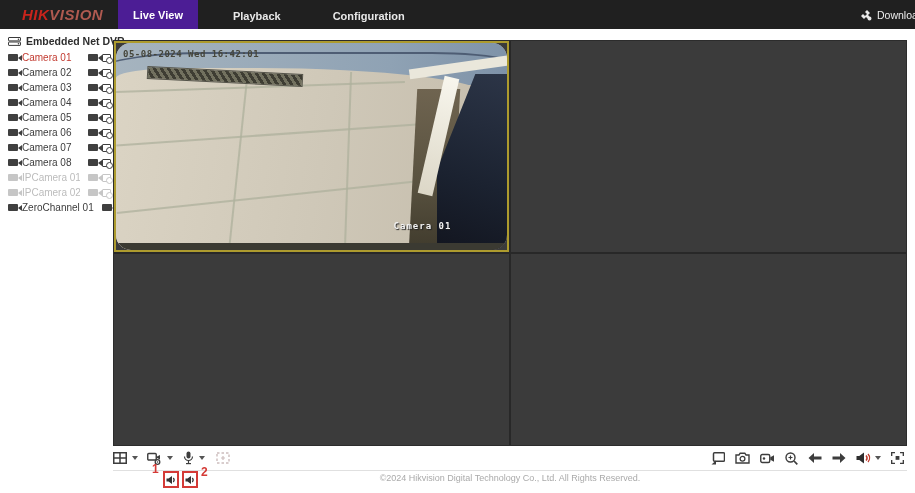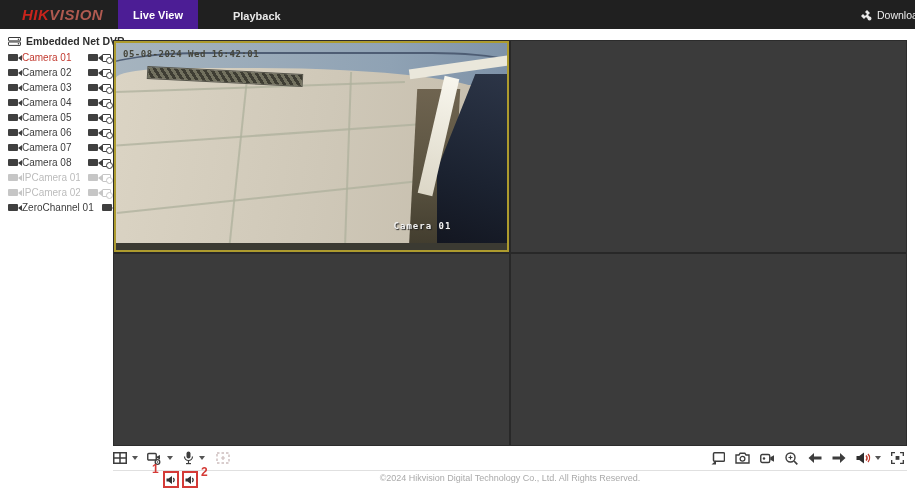--- a/index.html
+++ b/index.html
@@ -45,21 +45,21 @@
   .i-stream:after { content:""; position:absolute; right:-3px; bottom:-3px; width:5px; height:5px;
     border:1.5px solid var(--c); border-radius:50%; background:#fff; }
 
   
   .grid { position:absolute; left:113px; top:40px; width:794px; height:406px;
     background:#282828; border:1px solid #2c2c2c;
     display:grid; grid-template-columns:1fr 1fr; grid-template-rows:213fr 193fr; gap:2px; }
   .pane { background:#3b3b3b; position:relative; }
   .pane.active { outline:2px solid #ad9b2e; outline-offset:-2px; z-index:2; }
 
-  .scene { position:absolute; inset:2px; overflow:hidden; background:#cfc8b8; }
+  .scene { position:absolute; inset:2px; overflow:hidden; background:#cfc8b8;border-radius:15px; }
   .sc-sky { position:absolute; left:0; top:0; right:0; height:42px;
     background:linear-gradient(95deg,#a6b4bf,#8fa2b4 70%,#7e92a8); }
   .sc-skyline { position:absolute; top:9px; left:-30px; width:118%; height:52px;
     border-top:2px solid #4e5d74; border-radius:50% / 100%; }
   .sc-wall { position:absolute; left:0; right:5%; top:25px; bottom:0;
     background:linear-gradient(100deg,#dbd4c4,#cfc8b8 55%,#c5bdac);
     border-top-left-radius:18% 10px; border-top-right-radius:62% 28px; }
   .gl { position:absolute; background:#adb09c; opacity:.75; }
   .gl.v1 { left:31%; top:18%; width:2px; height:82%; transform:rotate(6deg); }
   .gl.v2 { left:59%; top:14%; width:2px; height:86%; transform:rotate(2deg); }
@@ -111,20 +111,21 @@
 <body>
 
 <div class="header">
   <div class="logo">
     <span class="p1">HIK</span>
       <span class="p2">VISION</span>
   </div>
   <div class="tabs">
     <div class="tab active">Live View</div>
     <div class="tab">Playback</div>
+    <div class="tab">Configuration</div>
   </div>
   <div class="dl-plugin">
     <svg class="ic" width="12" height="12" viewBox="0 0 12 12">
         <path d="M7 1l3 3-2 2 1.5 1.5a2 2 0 1 1-2 2L6 8 4 10 1 7l2-2L5 7l2-2-2-2z" fill="#e8e8e8"></path>
       </svg>
     <span>Download Pl</span>
   </div>
 </div>
 
 <div class="sidebar">

